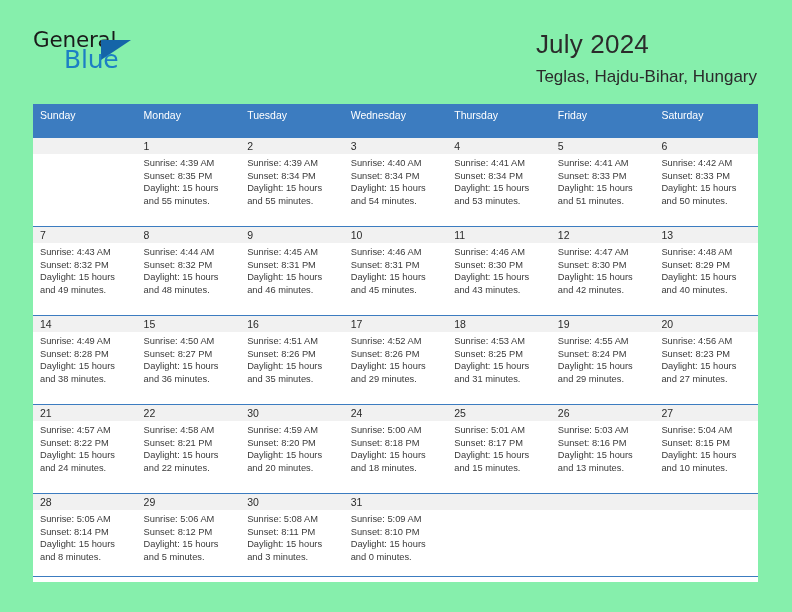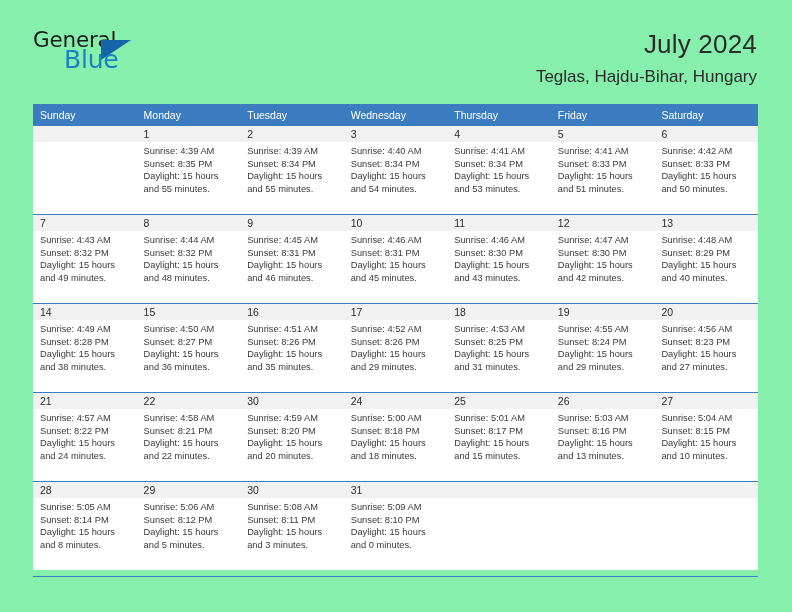--- a/index.html
+++ b/index.html
@@ -65,21 +65,21 @@
     position: absolute;
     left: 68px;
     top: 12px;
     width: 0;
     height: 0;
     border-left: 30px solid #1565a8;
     border-bottom: 20px solid transparent;
   }
 
   .title-block {
-    text-align: right;
+    text-align: left;
     padding-top: 0px;
   }
   .cal-title {
     font-size: 26px;
     color: #2b2b2b;
     font-weight: 400;
     line-height: 32px;
     letter-spacing: 0.2px;
   }
   .cal-subtitle {
@@ -99,21 +99,21 @@
     border-collapse: collapse;
     table-layout: fixed;
   }
 
   .calendar th {
     background: #3c7cc0;
     color: #ffffff;
     font-size: 10.5px;
     font-weight: 400;
     text-align: left;
-    padding: 5px 0 5px 7px;
+    padding: 5px 0 17px 7px;
     height: 21px;
     border: none;
   }
 
   .calendar td {
     vertical-align: top;
     padding: 0;
     border: none;
     width: 103.57px;
     height: 89.5px;

